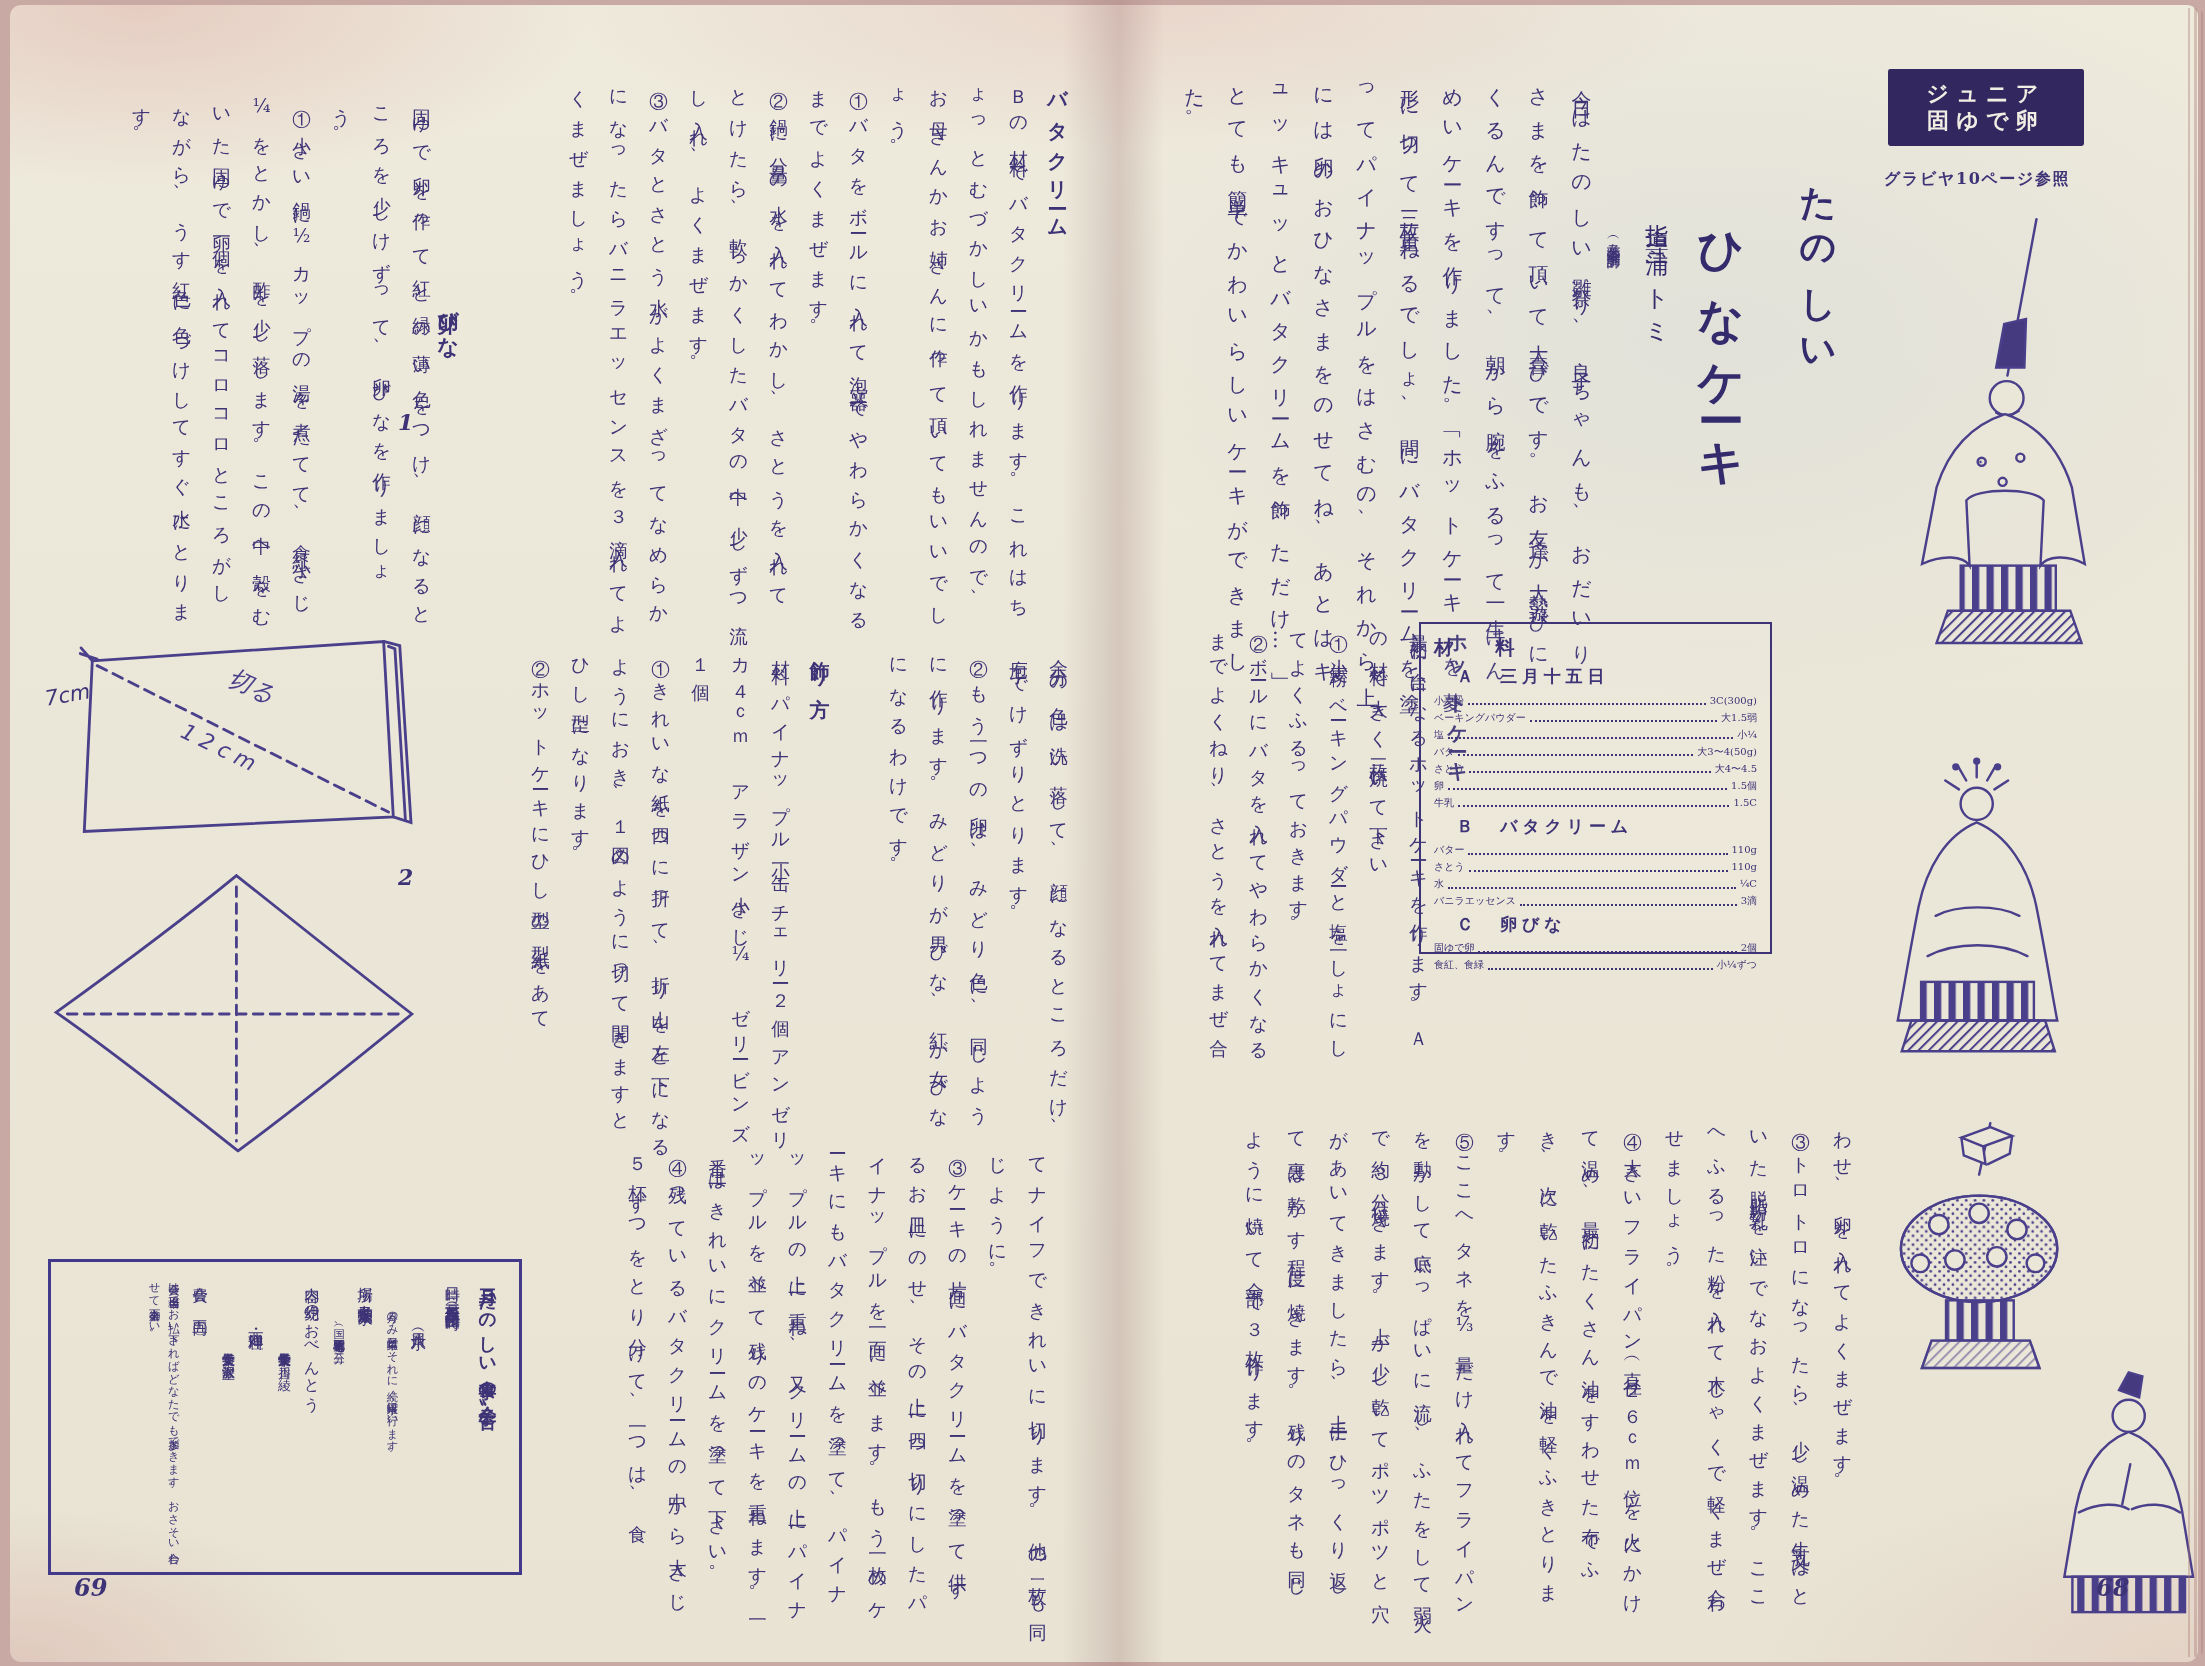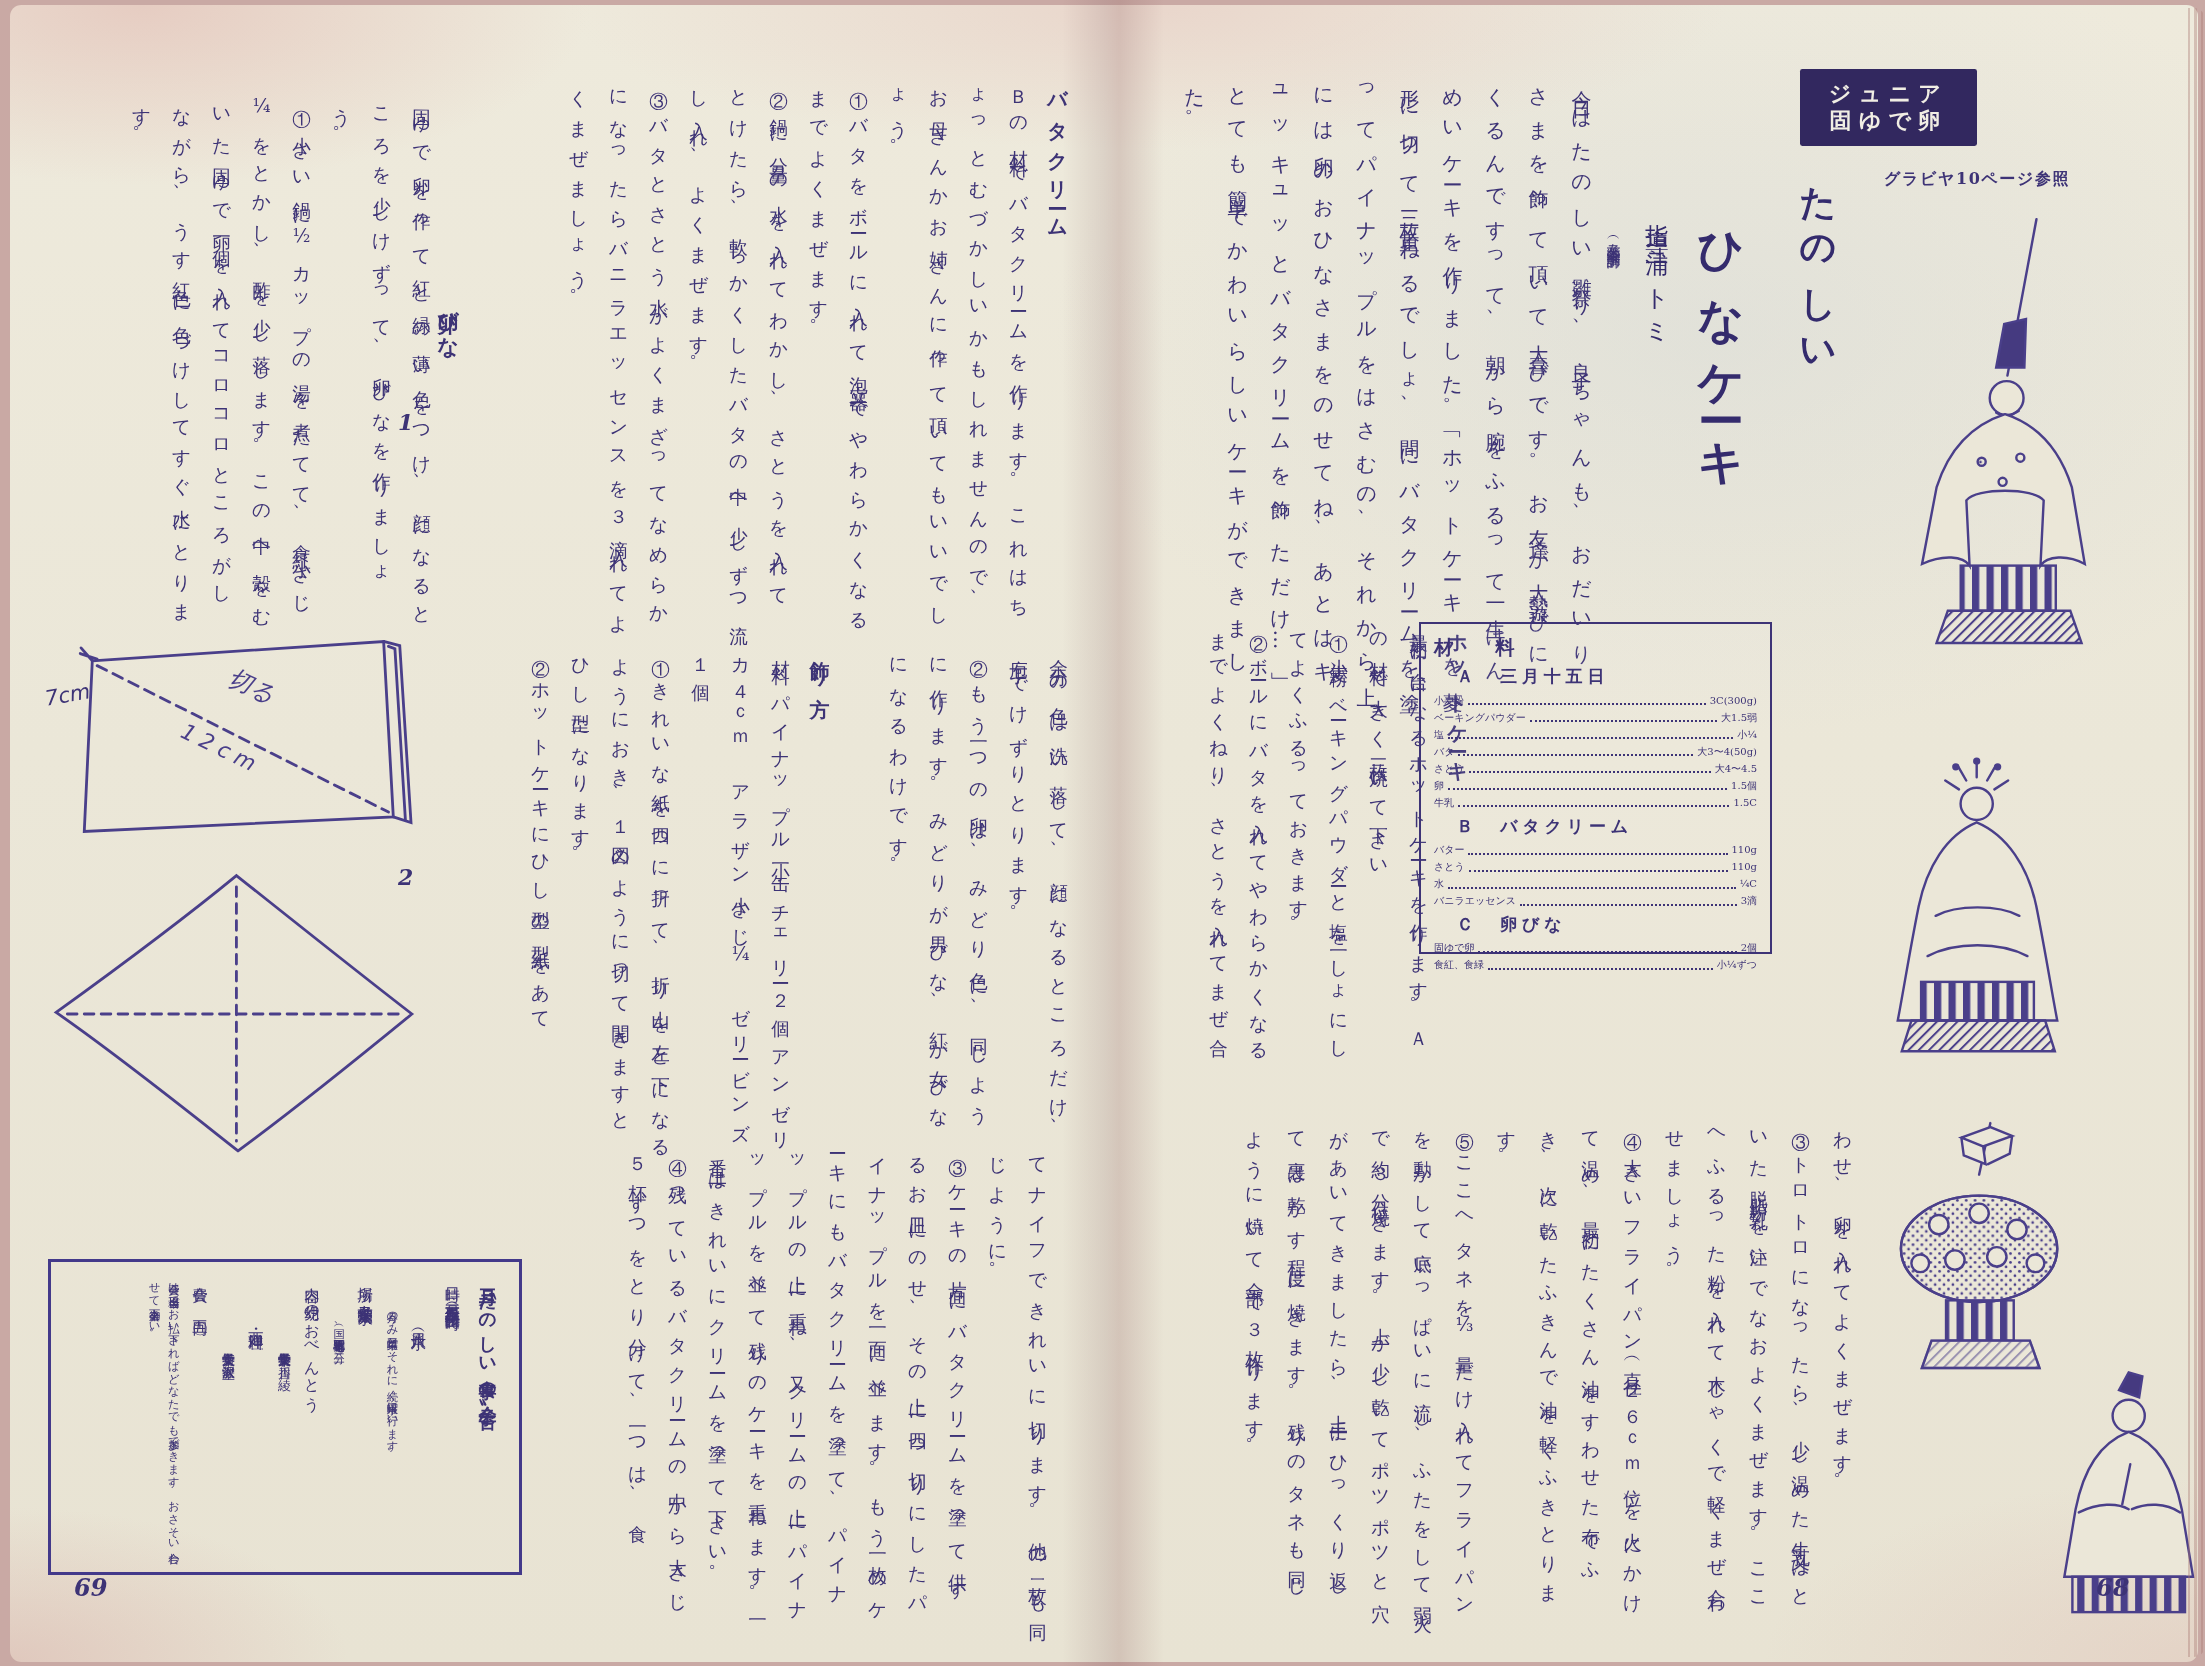--- a/index.html
+++ b/index.html
@@ -17,21 +17,21 @@
     background:linear-gradient(90deg, rgba(0,0,0,0) 0%, rgba(125,85,90,.16) 42%, rgba(150,105,105,.26) 56%, rgba(0,0,0,0) 100%);}
   .edge-stack{position:absolute;right:0;top:8px;width:21px;height:1649px;border-radius:0 11.3px 11.3px 0;
     background:repeating-linear-gradient(90deg, rgba(0,0,0,0) 0 4px, rgba(168,120,114,.38) 4px 6.4px);}
   
   .v{writing-mode:vertical-rl;text-orientation:mixed;position:absolute;}
   .vt p{margin:0;}
   .body-col{font-size:18.5px;letter-spacing:8.9px;line-height:40px;}
   .gothic{font-family:"DejaVu Sans",sans-serif;font-weight:bold;}
   .hcol{font-family:"DejaVu Sans",sans-serif;font-weight:bold;letter-spacing:7.3px;}
   
-  .badge{position:absolute;left:1800px;top:69px;width:177px;height:77px;background:#32285f;border-radius:2.4px;
+  .badge{position:absolute;left:1888px;top:69px;width:196px;height:77px;background:#32285f;border-radius:2.4px;
     color:#f1eee4;font-family:"DejaVu Sans",sans-serif;font-weight:bold;text-align:center;
     display:flex;flex-direction:column;justify-content:center;gap:4.8px;}
   .badge span{font-size:22px;letter-spacing:7.3px;line-height:1;}
   .gravure{position:absolute;left:1884px;top:169px;font-size:16px;letter-spacing:1.6px;font-weight:bold;}
   .title1{top:160px;right:362px;font-size:36px;letter-spacing:10.5px;font-weight:600;color:#342b6d;}
   .title2{top:200px;right:452px;font-size:46px;letter-spacing:13px;font-weight:600;color:#342b6d;}
   .author{top:205px;right:532px;font-size:23.4px;letter-spacing:7.3px;color:#342b6d;}
   .affil{top:231px;right:582px;font-size:13.7px;letter-spacing:1.6px;}
   .intro{top:74px;right:602px;height:622px;font-size:20px;letter-spacing:10.5px;line-height:43px;}
   .hotcake{top:620px;right:727px;height:439px;}

